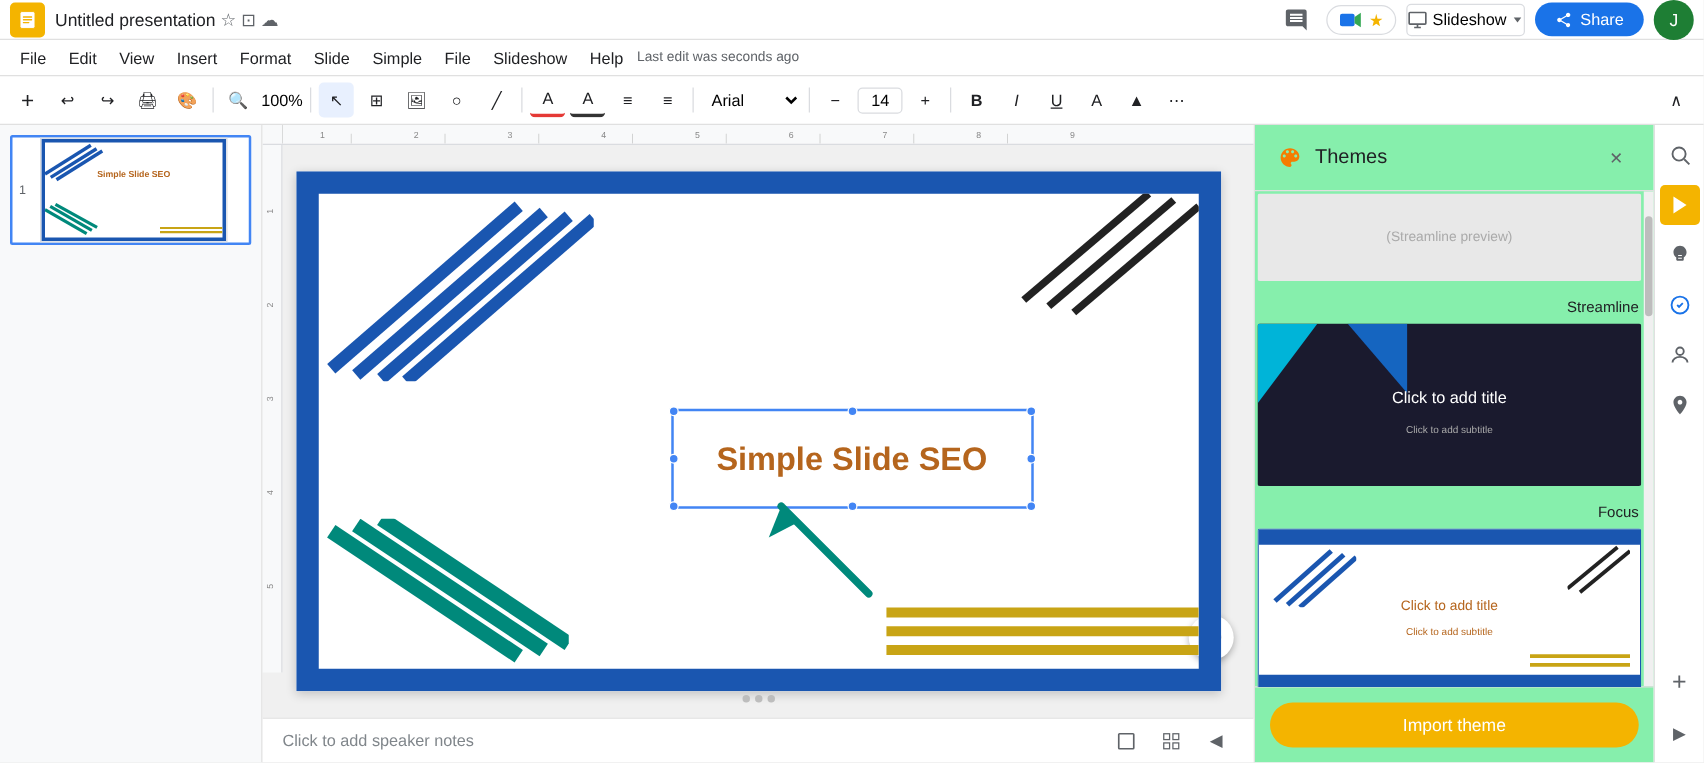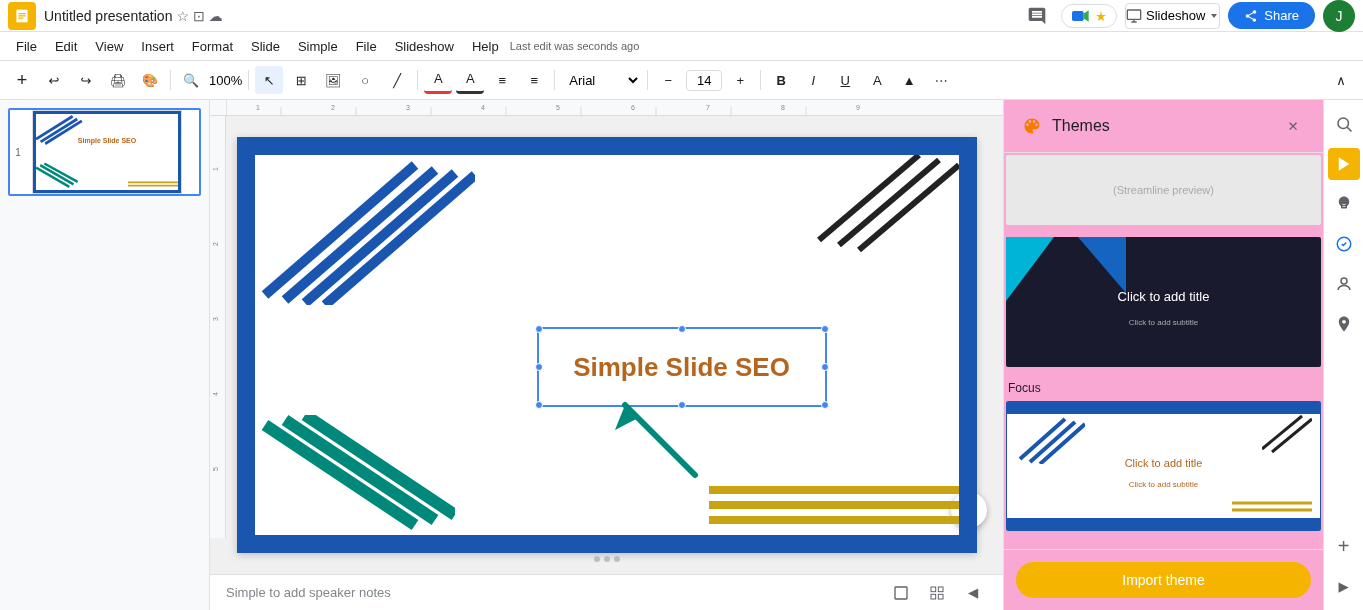--- a/index.html
+++ b/index.html
@@ -63,21 +63,21 @@
     #arrow-svg { position: absolute; top: 270px; left: 370px; }
 
     
     #speaker-notes { height: 36px; background: #fff; border-top: 1px solid #e0e0e0; display: flex; align-items: center; padding: 0 16px; }
     #notes-placeholder { font-size: 13px; color: #80868b; cursor: text; }
     #notes-controls { margin-left: auto; display: flex; gap: 8px; }
     .notes-btn { width: 28px; height: 28px; border: none; background: transparent; cursor: pointer; border-radius: 4px; display: flex; align-items: center; justify-content: center; color: #5f6368; }
     #add-btn-float { position: absolute; bottom: 50px; right: 220px; width: 36px; height: 36px; background: #fff; border-radius: 50%; box-shadow: 0 2px 6px rgba(0,0,0,0.3); border: none; cursor: pointer; display: flex; align-items: center; justify-content: center; color: #5f6368; font-size: 18px; }
 
     
-    #themes-panel { width: 320px; background: #f9a8d4; border-left: 1px solid #e0e0e0; display: flex; flex-direction: column; overflow: hidden; }
+    #themes-panel { width: 320px; background: #86efac; border-left: 1px solid #e0e0e0; display: flex; flex-direction: column; overflow: hidden; }
     #themes-header { display: flex; align-items: center; padding: 12px 16px; border-bottom: 1px solid #e0e0e0; gap: 8px; }
     #themes-palette-icon { width: 24px; height: 24px; display: flex; align-items: center; justify-content: center; }
     #themes-title { font-size: 16px; font-weight: 500; color: #202124; flex: 1; }
     #themes-close { width: 28px; height: 28px; border: none; background: transparent; cursor: pointer; border-radius: 50%; display: flex; align-items: center; justify-content: center; color: #5f6368; }
     .theme-card { width: 100%; margin-bottom: 8px; cursor: pointer; border-radius: 4px; overflow: hidden; border: 2px solid transparent; }
     .theme-card-inner { height: 140px; position: relative; overflow: hidden; }
     .theme-name { font-size: 12px; color: #202124; padding: 4px; }
 
     
     .focus-theme { background: #1a1a2e; }
@@ -88,21 +88,21 @@
     .streamline-theme { background: #f5f5f5; }
 
     #themes-footer { padding: 12px; border-top: 1px solid #e0e0e0; }
     #import-theme-btn { width: 100%; background: #f4b400; color: #fff; border: none; border-radius: 20px; padding: 10px; font-size: 14px; font-weight: 500; cursor: pointer; }
 
     
     #right-strip { width: 40px; background: #fff; border-left: 1px solid #e0e0e0; display: flex; flex-direction: column; align-items: center; padding: 8px 0; gap: 8px; }
     .strip-btn { width: 32px; height: 32px; border: none; background: transparent; cursor: pointer; border-radius: 4px; display: flex; align-items: center; justify-content: center; color: #5f6368; }
 
     
-    #themes-panel-scroll { display: flex; flex-direction: column; flex: 1; overflow: hidden; }
+    #themes-panel-scroll { display: flex; flex: 1; overflow: hidden; text-align: right; }
     #themes-list-inner { flex: 1; overflow-y: auto; }
     #themes-scrollbar { width: 8px; background: #f0f0f0; position: relative; }
     #themes-scrollbar-thumb { width: 6px; height: 80px; background: #bdbdbd; border-radius: 3px; position: absolute; top: 20px; left: 1px; }
 
     
     .thumb-slide-bg { width: 100%; height: 100%; background: #fff; position: relative; overflow: hidden; }
     .thumb-border { position: absolute; inset: 0; border: 3px solid #1a56b0; }
     .thumb-deco-tl { position: absolute; top: 3px; left: 3px; width: 40px; height: 28px; }
     .thumb-text { position: absolute; top: 35%; left: 50%; transform: translate(-50%, -50%); font-size: 7px; color: #b5651d; font-weight: bold; white-space: nowrap; }
   </style>
@@ -336,21 +336,21 @@
 
       <button id="add-btn-float" style="position:absolute;bottom:46px;right:16px;">
         <svg width="18" height="18" viewBox="0 0 24 24">
             <circle cx="12" cy="12" r="10" fill="#fff" stroke="#bdbdbd" stroke-width="1.5"></circle>
             <path d="M12 8v8M8 12h8" stroke="#5f6368" stroke-width="2" stroke-linecap="round"></path>
           </svg>
       </button>
     </div>
 
     <div id="speaker-notes">
-      <span id="notes-placeholder">Simple to add speaker notes</span>
+      <span id="notes-placeholder">Click to add speaker notes</span>
       <div id="notes-controls">
         <button class="notes-btn">
           <svg width="16" height="16" viewBox="0 0 24 24">
               <rect x="3" y="3" width="18" height="18" rx="1" stroke="#5f6368" stroke-width="2" fill="none"></rect>
             </svg>
         </button>
         <button class="notes-btn">
           <svg width="16" height="16" viewBox="0 0 24 24">
               <rect x="3" y="3" width="7" height="7" stroke="#5f6368" stroke-width="1.5" fill="none"></rect>
               <rect x="14" y="3" width="7" height="7" stroke="#5f6368" stroke-width="1.5" fill="none"></rect>
@@ -375,20 +375,21 @@
     </div>
 
     <div id="themes-panel-scroll">
       <div id="themes-list-inner">
 
         <div class="theme-card">
           <div class="theme-card-inner streamline-theme" style="height:70px;background:#e8e8e8;display:flex;align-items:center;justify-content:center;">
             <span style="color:#aaa;font-size:11px;">(Streamline preview)</span>
           </div>
         </div>
+        <div class="theme-name">Streamline</div>
 
         <div class="theme-card">
           <div class="theme-card-inner focus-theme" style="height:130px;background:#1a1a2e;position:relative;">
 
             <div style="position:absolute;top:0;left:0;width:80px;height:80px;background:#00b4d8;clip-path:polygon(0 0, 60% 0, 0 80%);"></div>
             <div style="position:absolute;top:0;left:40px;width:80px;height:80px;background:#1565c0;clip-path:polygon(40% 0, 100% 0, 100% 70%);"></div>
             <span class="focus-title" style="position:absolute;top:45%;left:50%;transform:translate(-50%,-50%);color:#fff;font-size:13px;font-weight:500;white-space:nowrap;">Click to add title</span>
             <span class="focus-subtitle" style="position:absolute;top:65%;left:50%;transform:translate(-50%,-50%);color:#aaa;font-size:8px;white-space:nowrap;">Click to add subtitle</span>
           </div>
         </div>

